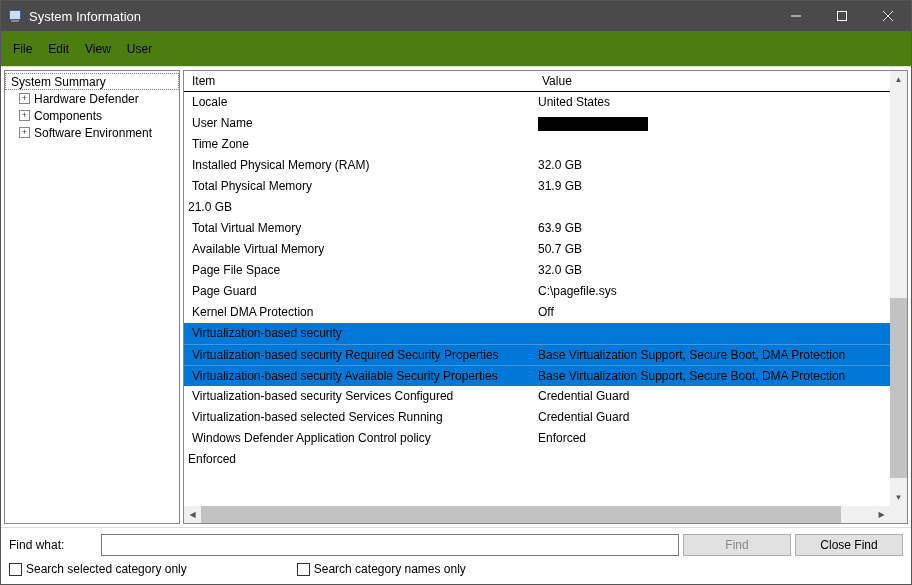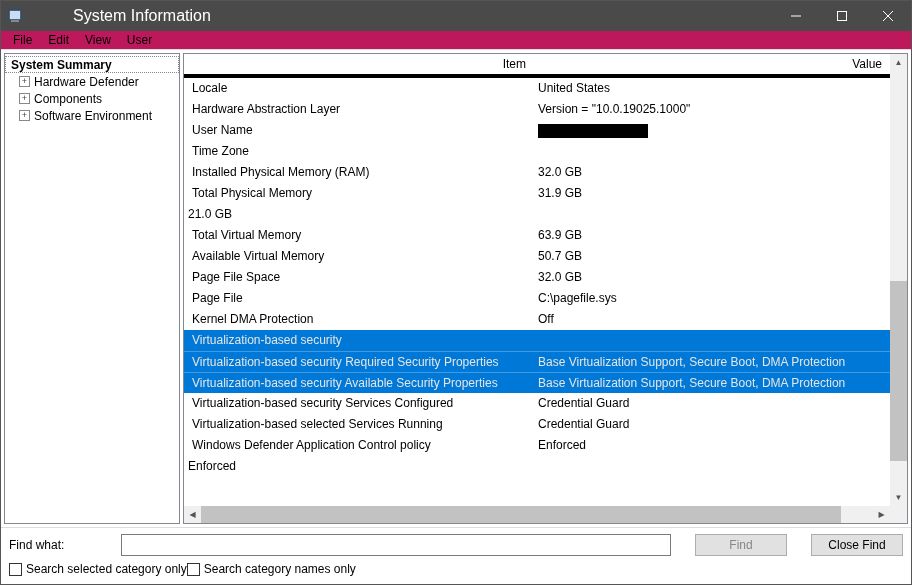--- a/index.html
+++ b/index.html
@@ -1,60 +1,60 @@
 <!DOCTYPE html>
 <html><head>
 <meta charset="utf-8">
 <style>
   * { box-sizing: border-box; }
   html, body { margin: 0; padding: 0; font-family: "Segoe UI", Tahoma, sans-serif; font-size: 12px; color: #000; }
   .window { width: 912px; height: 585px; background: #fff; display: flex; flex-direction: column; border: 1px solid #555; }
   .titlebar { height: 30px; background: #4a4a4a; color: #fff; display: flex; align-items: center; padding: 0 0 0 6px; }
   .titlebar .app-icon { width: 16px; height: 16px; margin-right: 6px; display: flex; align-items: center; justify-content: center; }
-  .titlebar .title { flex: 1; font-size: 16px; margin-left: 44px; }
+  .titlebar .title { flex: 1; font-size: 13px; }
   .titlebar .win-controls { display: flex; }
   .titlebar .win-btn { width: 46px; height: 30px; display: flex; align-items: center; justify-content: center; color: #fff; }
-  .menubar { height: 19px; background: #be185d; border-bottom: 1px solid #ddd; display: flex; align-items: center; padding: 0 4px; }
+  .menubar { height: 36px; background: #4d7c0f; border-bottom: 1px solid #ddd; display: flex; align-items: center; padding: 0 4px; }
   .menubar .menu-item { padding: 2px 8px; cursor: default; }
   .body-area { flex: 1; display: flex; overflow: hidden; padding: 3px; gap: 3px; }
   .tree-panel { width: 176px; min-width: 176px; border: 1px solid #828790; background: #fff; overflow: auto; padding: 2px 0; }
   .tree-item { padding: 1px 4px 1px 6px; display: flex; align-items: center; white-space: nowrap; cursor: default; height: 17px; }
   .tree-item.child { padding-left: 14px; }
-  .tree-item.selected { border: 1px dotted #888; padding: 0 3px 0 5px; font-weight: bold; }
+  .tree-item.selected { border: 1px dotted #888; padding: 0 3px 0 5px; }
   .tree-item .expander { width: 11px; height: 11px; border: 1px solid #888; margin-right: 4px; display: flex; align-items: center; justify-content: center; font-size: 9px; line-height: 1; color: #444; }
   .tree-item .label { }
   .detail-panel { flex: 1; border: 1px solid #828790; background: #fff; display: flex; flex-direction: column; overflow: hidden; position: relative; }
   .detail-scroll { flex: 1; overflow: hidden; display: flex; flex-direction: column; }
-  .detail-header { display: flex; border-bottom: 4px solid #000000; text-align: right; }
+  .detail-header { display: flex; border-bottom: 1px solid #000000; }
   .detail-header .col { padding: 3px 8px; }
   .col-item { width: 350px; min-width: 350px; }
   .col-value { flex: 1; }
   .detail-rows { flex: 1; overflow: hidden; }
   .row { display: flex; padding: 2px 0; line-height: 17px; height: 21px; }
   .row .cell-item { width: 350px; min-width: 350px; padding: 0 8px; white-space: nowrap; overflow: hidden; }
   .row .cell-value { flex: 1; padding: 0 4px; white-space: nowrap; overflow: hidden; }
-  .row.selected { background: #0078d7; color: #e5e5e5; }
+  .row.selected { background: #0078d7; color: #000000; }
   .row.selected + .row.selected { border-top: 1px solid rgba(255,255,255,0.25); }
   .redacted-box { display: inline-block; width: 110px; height: 14px; background: #000; vertical-align: middle; }
   .scroll-v { position: absolute; right: 0; top: 0; bottom: 17px; width: 17px; background: #f0f0f0; display: flex; flex-direction: column; }
   .scroll-v .sbtn { height: 17px; display: flex; align-items: center; justify-content: center; color: #555; font-size: 8px; }
   .scroll-v .thumb { background: #c2c2c2; margin: 0; flex: 0 0 auto; }
   .scroll-v .track-gap { flex: 1; }
   .scroll-h { position: absolute; left: 0; right: 17px; bottom: 0; height: 17px; background: #f0f0f0; display: flex; }
   .scroll-h .sbtn { width: 17px; display: flex; align-items: center; justify-content: center; color: #555; font-size: 8px; }
   .scroll-h .thumb-h { background: #c2c2c2; flex: 0 0 auto; height: 100%; }
   .scroll-h .track-gap { flex: 1; }
   .corner-grip { position: absolute; right: 0; bottom: 0; width: 17px; height: 17px; background: #f0f0f0; }
   .find-area { border-top: 1px solid #ddd; padding: 6px 8px 8px 8px; background: #fff; }
-  .find-row1 { display: flex; align-items: center; gap: 24px; margin-bottom: 6px; }
+  .find-row1 { display: flex; align-items: center; gap: 4px; margin-bottom: 6px; }
   .find-label { width: 88px; }
   .find-input { flex: 1; height: 22px; border: 1px solid #7a7a7a; padding: 2px 4px; font-family: inherit; font-size: 12px; }
-  .find-btn { width: 92px; height: 22px; border: 1px solid #adadad; background: #e1e1e1; font-family: inherit; font-size: 12px; cursor: default; }
+  .find-btn { width: 108px; height: 22px; border: 1px solid #adadad; background: #e1e1e1; font-family: inherit; font-size: 12px; cursor: default; }
   .find-btn:disabled { color: #888; }
-  .find-row2 { display: flex; align-items: center; }
+  .find-row2 { display: flex; align-items: center; gap: 110px; }
   .chk { display: flex; align-items: center; gap: 4px; }
   .chk .box { width: 13px; height: 13px; border: 1px solid #333; background: #fff; }
 </style>
 </head>
 <body>
 
 <div class="window">
 
   <div class="titlebar">
     <span class="app-icon">
@@ -117,24 +117,20 @@
         <div class="detail-header">
           <div class="col col-item">Item</div>
           <div class="col col-value">Value</div>
         </div>
         <div class="detail-rows" id="detail-rows">
             <div class="row">
               <div class="cell-item">Locale</div>
               <div class="cell-value">United States</div>
             </div>
             <div class="row">
-              <div class="cell-item">Hardware Abstraction Layer</div>
-              <div class="cell-value">Version = "10.0.19025.1000"</div>
-            </div>
-            <div class="row">
               <div class="cell-item">User Name</div>
               <div class="cell-value"><span class="redacted-box"></span></div>
             </div>
             <div class="row">
               <div class="cell-item">Time Zone</div>
             </div>
             <div class="row">
               <div class="cell-item">Installed Physical Memory (RAM)</div>
               <div class="cell-value">32.0 GB</div>
             </div>
@@ -151,21 +147,21 @@
             </div>
             <div class="row">
               <div class="cell-item">Available Virtual Memory</div>
               <div class="cell-value">50.7 GB</div>
             </div>
             <div class="row">
               <div class="cell-item">Page File Space</div>
               <div class="cell-value">32.0 GB</div>
             </div>
             <div class="row">
-              <div class="cell-item">Page File</div>
+              <div class="cell-item">Page Guard</div>
               <div class="cell-value">C:\pagefile.sys</div>
             </div>
             <div class="row">
               <div class="cell-item">Kernel DMA Protection</div>
               <div class="cell-value">Off</div>
             </div>
             <div class="row selected">
               <div class="cell-item">Virtualization-based security</div>
             </div>
             <div class="row selected">

